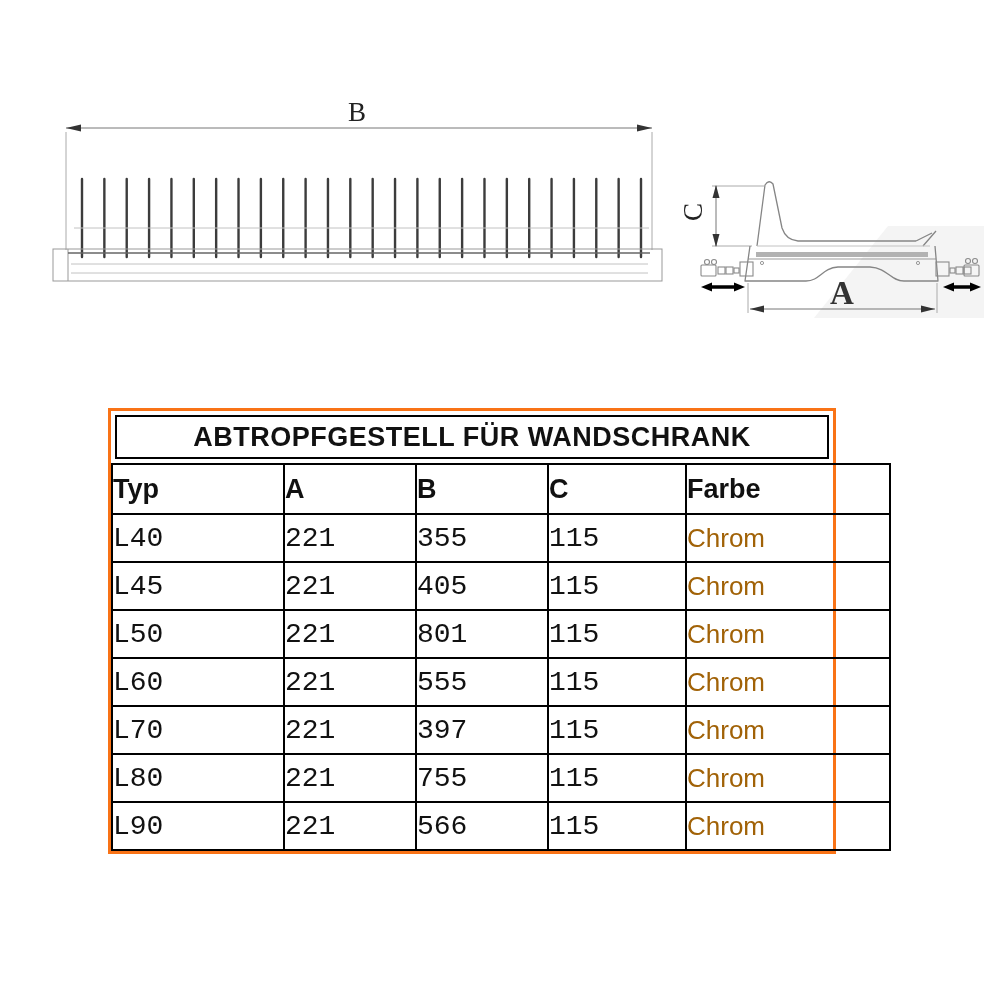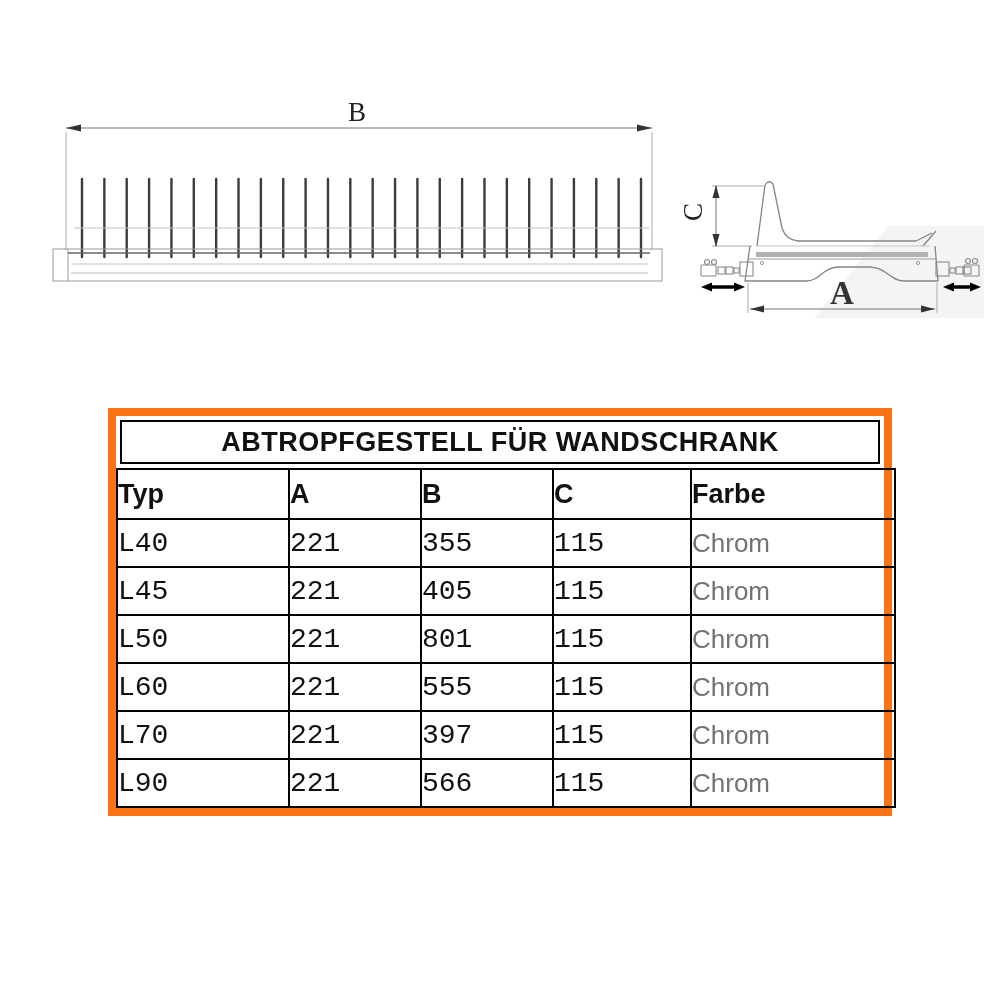--- a/index.html
+++ b/index.html
@@ -15,31 +15,31 @@
   .lighter{stroke:#c2c2c2;stroke-width:1;fill:none;}
   .profile{stroke:#858585;stroke-width:1.3;fill:none;stroke-linejoin:round;}
   .bracket{stroke:#8a8a8a;stroke-width:1.1;fill:none;}
   .slide-arrow-line{stroke:#000;stroke-width:3.5;}
   .slide-arrow-head{fill:#000;}
   [data-name="rack-pins"] line{stroke:#3c3c3c;stroke-width:2.4;stroke-linecap:round;}
   .dim-text{font-family:"Liberation Serif",serif;font-size:27px;fill:#222;}
   .dim-text-big{font-family:"Liberation Serif",serif;font-size:33px;fill:#333;font-weight:600;}
 
   
-  .spec-table{position:absolute;left:108px;top:408px;width:784px;box-sizing:border-box;
-              border:8px solid #f97316;background:#fff;}
+  .spec-table{position:absolute;left:108px;top:408px;width:728px;box-sizing:border-box;
+              border:3px solid #f97316;background:#fff;}
   .table-title{margin:4px;border:2px solid #000;height:40px;display:flex;align-items:center;
                justify-content:center;font-weight:bold;font-size:27px;letter-spacing:.5px;
                white-space:nowrap;}
   table.grid{border-collapse:collapse;width:100%;table-layout:fixed;}
   table.grid th,table.grid td{border:2px solid #000;text-align:left;padding:0;}
   table.grid th{height:48px;font-size:27px;font-weight:bold;font-family:"Liberation Sans",sans-serif;}
   table.grid td{height:46px;}
   td.serif-cell{font-family:Liberation Mono, monospace;font-size:28px;}
-  td.sans-cell{font-family:"Liberation Sans",sans-serif;font-size:26px;color:#737373;}
+  td.sans-cell{font-family:"Liberation Sans",sans-serif;font-size:26px;color:#a16207;}
 </style>
 </head>
 <body>
 
 <div class="canvas" data-name="page">
 
   <svg class="drawing" viewBox="0 0 1000 380" data-name="technical-drawing">
 
     <polygon data-name="watermark-shade" points="888,226 984,226 984,318 814,318" fill="#f4f4f4"></polygon>
 
@@ -207,20 +207,27 @@
           <td class="sans-cell" data-name="cell-farbe">Chrom</td>
         </tr>
         <tr data-name="table-row">
           <td class="serif-cell" data-name="cell-typ">L70</td>
           <td class="serif-cell" data-name="cell-a">221</td>
           <td class="serif-cell" data-name="cell-b">397</td>
           <td class="serif-cell" data-name="cell-c">115</td>
           <td class="sans-cell" data-name="cell-farbe">Chrom</td>
         </tr>
         <tr data-name="table-row">
+          <td class="serif-cell" data-name="cell-typ">L80</td>
+          <td class="serif-cell" data-name="cell-a">221</td>
+          <td class="serif-cell" data-name="cell-b">755</td>
+          <td class="serif-cell" data-name="cell-c">115</td>
+          <td class="sans-cell" data-name="cell-farbe">Chrom</td>
+        </tr>
+        <tr data-name="table-row">
           <td class="serif-cell" data-name="cell-typ">L90</td>
           <td class="serif-cell" data-name="cell-a">221</td>
           <td class="serif-cell" data-name="cell-b">566</td>
           <td class="serif-cell" data-name="cell-c">115</td>
           <td class="sans-cell" data-name="cell-farbe">Chrom</td>
         </tr>
       </tbody>
     </table>
   </div>
 </div>

